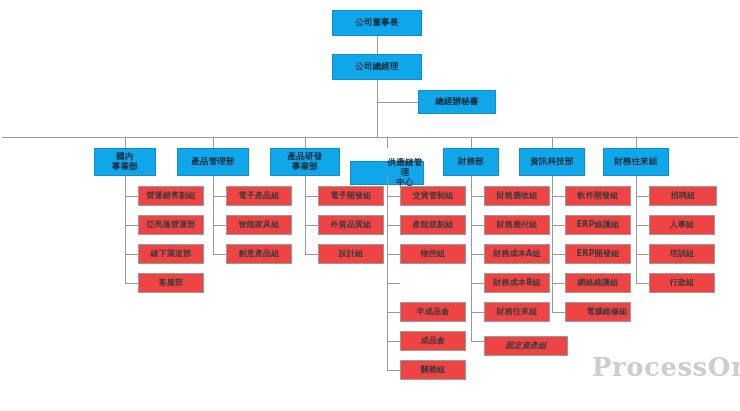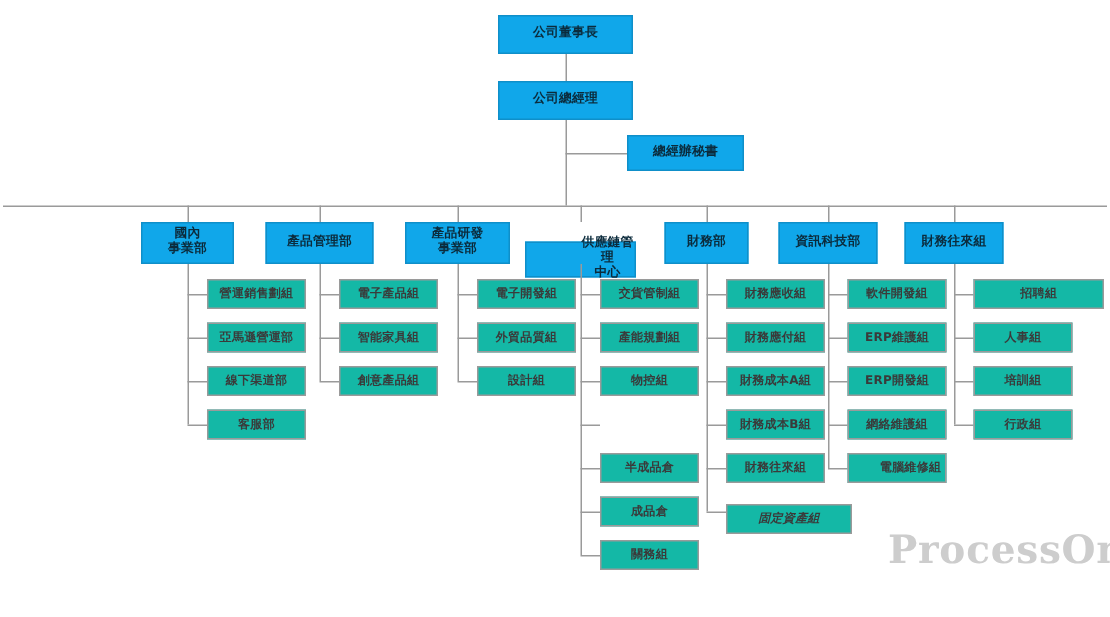--- a/index.html
+++ b/index.html
@@ -32,21 +32,21 @@
     letter-spacing: 0.2px;
   }
   .node.blue {
     background: #10A7EA;
     border: 1px solid #0f8fc9;
     color: #0b2b3c;
     font-size: 8.5px;
     font-weight: 700;
   }
   .node.white {
-    background: #14b8a6;
+    background: #ef4444;
     border: 1px solid #9a9a9a;
     color: #3a3a3a;
     font-size: 8px;
     font-weight: 600;
   }
   .line {
     position: absolute;
     background: #9a9a9a;
   }
   .line.h { height: 1px; }
@@ -142,21 +142,21 @@
     <div class="line h" style="left: 552px; top: 254px; width: 13px;"></div>
     <div class="node white" style="left: 565px; top: 244px; width: 66px; height: 20px;">ERP開發組</div>
     <div class="line h" style="left: 552px; top: 283px; width: 13px;"></div>
     <div class="node white" style="left: 565px; top: 273px; width: 66px; height: 20px;">網絡維護組</div>
     <div class="line h" style="left: 552px; top: 312px; width: 13px;"></div>
     <div class="node white" style="left: 565px; top: 302px; width: 66px; height: 20px; padding-left: 18px;">電腦維修組</div>
     <div class="line v" style="left: 636px; top: 137px; height: 11px;"></div>
     <div class="node blue" style="left: 603px; top: 148px; width: 66px; height: 28px;">財務往來組</div>
     <div class="line v" style="left: 636px; top: 176px; height: 107px;"></div>
     <div class="line h" style="left: 636px; top: 196px; width: 13px;"></div>
-    <div class="node white" style="left: 649px; top: 186px; width: 87px; height: 20px; text-align: center;">招聘組</div>
+    <div class="node white" style="left: 649px; top: 186px; width: 68px; height: 20px; text-align: center;">招聘組</div>
     <div class="line h" style="left: 636px; top: 225px; width: 13px;"></div>
     <div class="node white" style="left: 649px; top: 215px; width: 66px; height: 20px;">人事組</div>
     <div class="line h" style="left: 636px; top: 254px; width: 13px;"></div>
     <div class="node white" style="left: 649px; top: 244px; width: 66px; height: 20px;">培訓組</div>
     <div class="line h" style="left: 636px; top: 283px; width: 13px;"></div>
     <div class="node white" style="left: 649px; top: 273px; width: 66px; height: 20px;">行政組</div>
     <div class="watermark" style="left: 592px; top: 352px;">ProcessOn</div>
   </div>
 
 </body></html>

